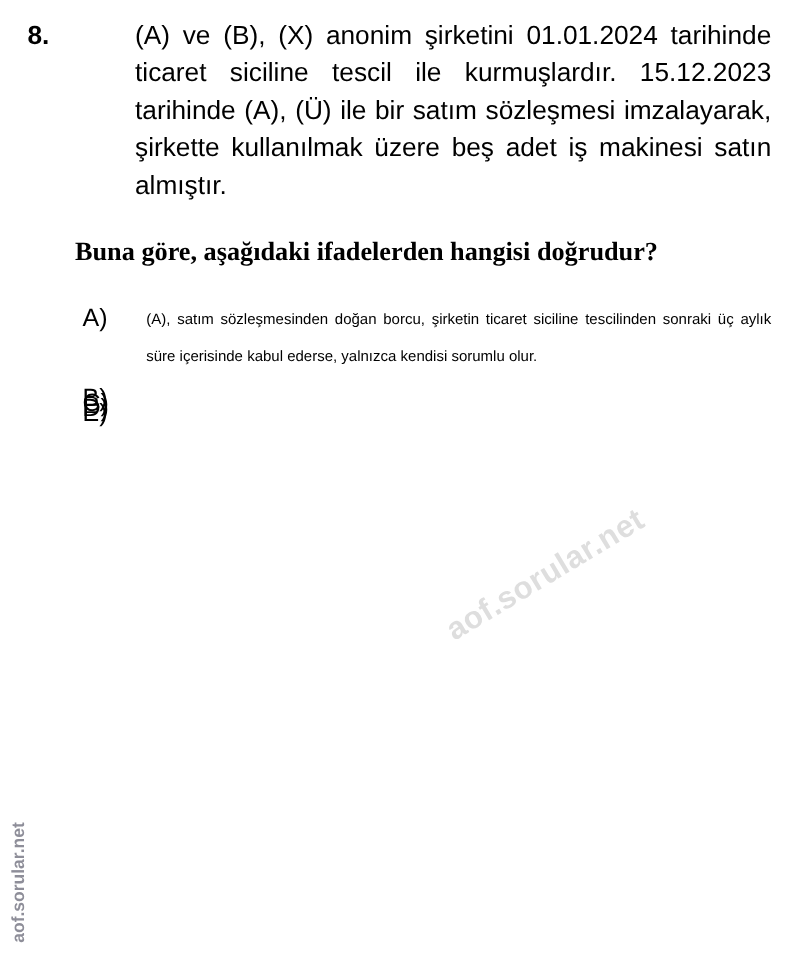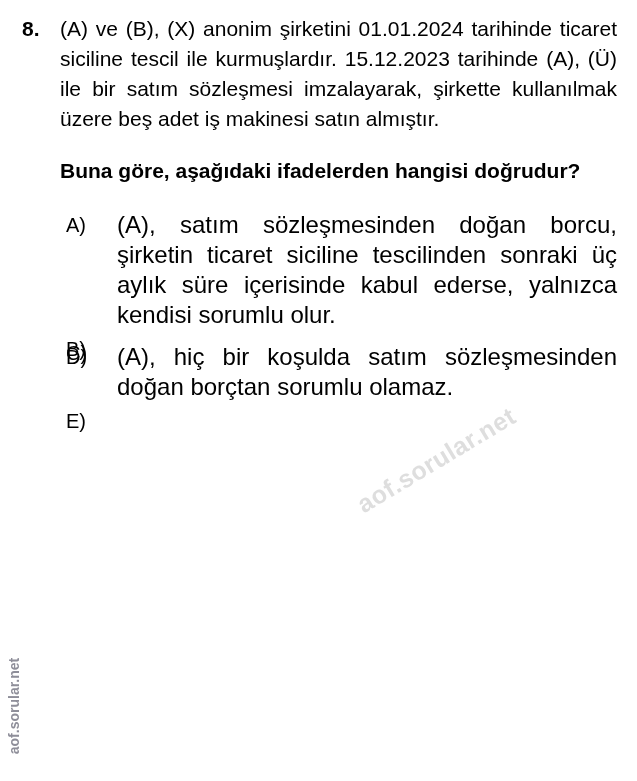--- a/index.html
+++ b/index.html
@@ -74,30 +74,32 @@
     font-size: 21px;
     font-weight: 700;
     line-height: 30px;
   }
   .stem-text {
     font-size: 21px;
     line-height: 30px;
     text-align: justify;
     text-align-last: left;
     hyphens: none;
+    margin-left: 48px;
   }
 
   
   .prompt {
     margin: 22px 22px 0 60px;
     font-size: 21px;
     font-weight: 700;
     line-height: 30px;
     text-align: justify;
     text-align-last: left;
+    font-family: Liberation Serif, serif;
   }
 
   
   #options {
     margin-top: 24px;
   }
   .option {
     position: relative;
     margin: 0 20px 0 66px;
     padding-left: 51px;
@@ -105,21 +107,21 @@
   }
   .option-letter {
     position: absolute;
     left: 0;
     top: 0;
     font-size: 20px;
     line-height: 30px;
     white-space: nowrap;
   }
   .option-text {
-    font-size: 24px;
+    font-size: 12px;
     line-height: 30px;
     text-align: justify;
     text-align-last: left;
   }
 </style>
 </head>
 <body>
 
 <div id="page">
 
@@ -144,21 +146,20 @@
       <div class="option">
         <span class="option-letter">B)</span>
       </div>
 
       <div class="option">
         <span class="option-letter">C)</span>
       </div>
 
       <div class="option">
         <span class="option-letter">D)</span>
-        <div class="option-text">(A), hiç bir koşulda satım sözleşmesinden doğan borçtan sorumlu olamaz.</div>
       </div>
 
       <div class="option">
         <span class="option-letter">E)</span>
       </div>
 
     </div>
   </div>
 
   <div id="wm-sidebar">aof.sorular.net</div>

